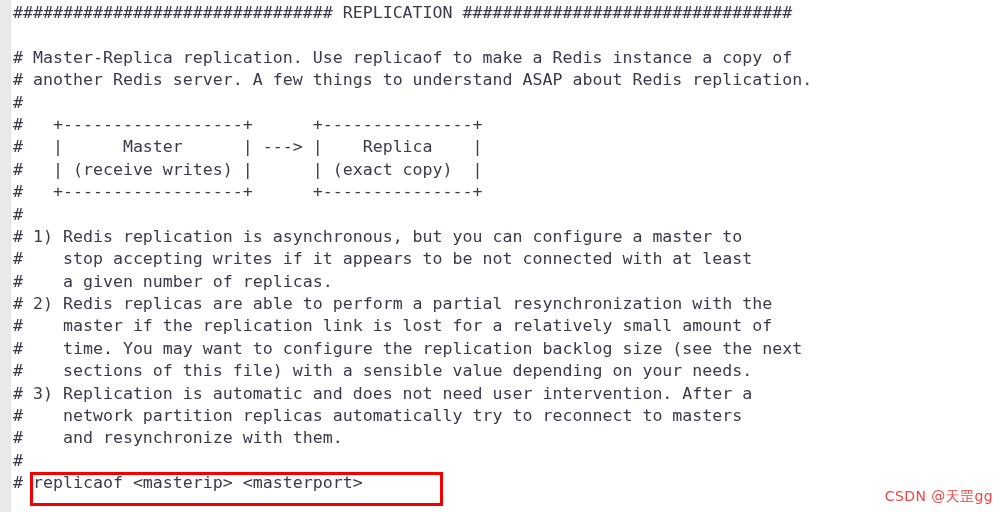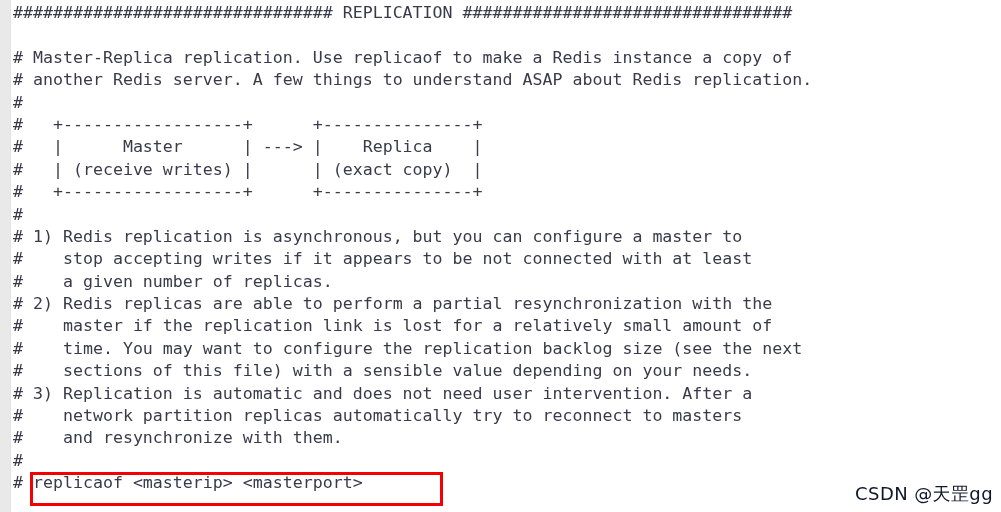--- a/index.html
+++ b/index.html
@@ -57,22 +57,22 @@
     position: absolute;
     border: 3px solid #f40000;
     box-sizing: border-box;
     pointer-events: none;
   }
   .watermark {
     position: absolute;
     right: 8px;
     bottom: 6px;
     font-family: "DejaVu Sans", "Liberation Sans", sans-serif;
-    font-size: 18px;
-    color: #0f172a;
+    font-size: 14px;
+    color: #ef4444;
     letter-spacing: 0.4px;
     white-space: nowrap;
     user-select: none;
     margin-left: 12px;
   }
 </style>
 </head>
 <body>
 
 <div id="screenshot">

